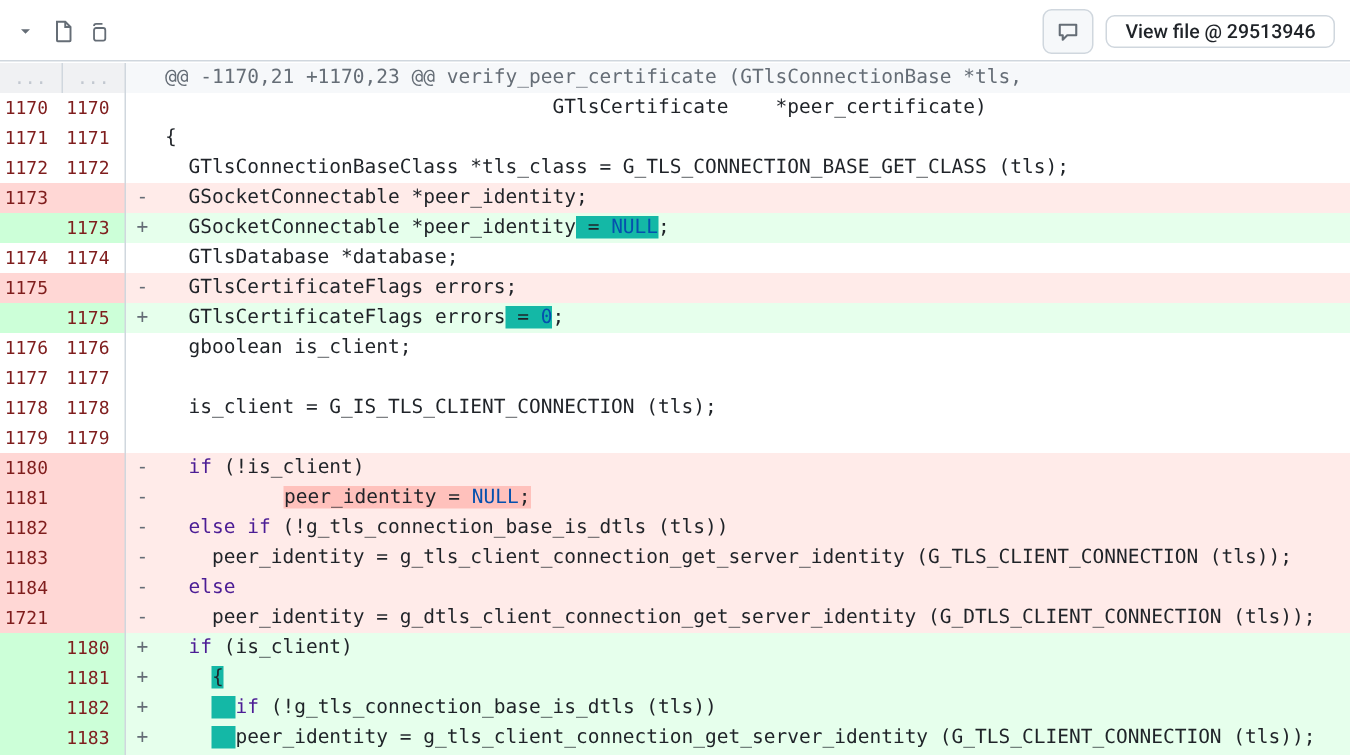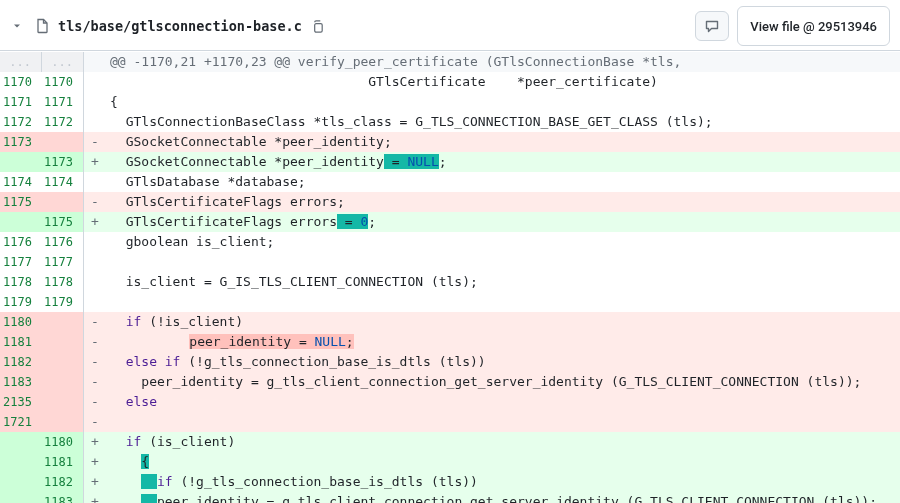--- a/index.html
+++ b/index.html
@@ -5,24 +5,24 @@
   * { box-sizing: border-box; margin: 0; padding: 0; }
   body { font-family: -apple-system, BlinkMacSystemFont, "Segoe UI", Roboto, sans-serif; font-size: 13px; color: #1f2328; background: #fff; }
   .file-header { display: flex; align-items: center; justify-content: space-between; padding: 6px 10px 4px 8px; border-bottom: 1px solid #d0d7de; background: #fff; }
   .file-left { display: flex; align-items: center; gap: 8px; }
   .chev { display: inline-flex; align-items: center; justify-content: center; width: 18px; height: 18px; cursor: pointer; color: #656d76; }
   .file-icon { display: inline-flex; color: #656d76; }
   .file-path { font-family: ui-monospace, SFMono-Regular, Menlo, Consolas, monospace; font-size: 13.5px; color: #1f2328; font-weight: 600; }
   .copy-icon { display: inline-flex; color: #656d76; cursor: pointer; }
   .file-right { display: flex; align-items: center; gap: 8px; }
   .icon-btn { display: inline-flex; align-items: center; justify-content: center; width: 34px; height: 30px; border: 1px solid #d0d7de; border-radius: 6px; background: #f6f8fa; cursor: pointer; color: #656d76; }
-  .view-btn { display: inline-flex; align-items: center; height: 40px; padding: 0 12px; border: 1px solid #d0d7de; border-radius: 6px; background: #fff; cursor: pointer; font-size: 13px; color: #1f2328; font-weight: 500; }
+  .view-btn { display: inline-flex; align-items: center; height: 22px; padding: 0 12px; border: 1px solid #d0d7de; border-radius: 6px; background: #fff; cursor: pointer; font-size: 13px; color: #1f2328; font-weight: 500; }
   .diff-table { width: 100%; font-family: ui-monospace, SFMono-Regular, Menlo, Consolas, monospace; font-size: 13px; line-height: 20px; }
   .diff-row { display: flex; }
-  .num { width: 42px; text-align: right; padding: 0 10px 0 0; color: #15803d; border-right: 1px solid #eee; user-select: none; font-size: 12px; }
+  .num { width: 42px; text-align: right; padding: 0 10px 0 0; color: #7f1d1d; border-right: 1px solid #eee; user-select: none; font-size: 12px; }
   .num-a { border-right: none; }
   .num-b { border-right: 1px solid #d0d7de; }
   .marker { width: 22px; text-align: center; color: #656d76; user-select: none; }
   .code { flex: 1; white-space: pre; padding-left: 4px; overflow: hidden; }
   .hunk { background: #f6f8fa; color: #656d76; }
   .hunk .num { background: #f0f1f3; color: #c2c8d0; border-right: 1px solid #d0d7de; }
   .hunk .marker { background: #f6f8fa; }
   .ctx .num { background: #fff; }
   .del { background: #ffebe9; }
   .del .num { background: #ffd7d5; }
@@ -46,21 +46,20 @@
       <svg width="12" height="12" viewBox="0 0 16 16">
           <path fill="currentColor" d="M4 6l4 4 4-4z"></path>
         </svg>
     </span>
     <span class="file-icon">
       <svg width="16" height="16" viewBox="0 0 16 16">
           <path fill="none" stroke="currentColor" stroke-width="1.3" d="M4 1.5h5.5L13 5v9a.5.5 0 0 1-.5.5h-8A.5.5 0 0 1 4 14V1.5Z"></path>
           <path fill="none" stroke="currentColor" stroke-width="1.3" d="M9.5 1.5V5H13"></path>
         </svg>
     </span>
-    <span class="file-path">tls/base/gtlsconnection-base.c</span>
     <span class="copy-icon">
       <svg width="15" height="15" viewBox="0 0 16 16">
           <rect x="5" y="5" width="8" height="9" rx="1.5" fill="none" stroke="currentColor" stroke-width="1.3"></rect>
           <path d="M5 3.5A1.5 1.5 0 0 1 6.5 2H11" fill="none" stroke="currentColor" stroke-width="1.3"></path>
         </svg>
     </span>
   </div>
   <div class="file-right">
     <span class="icon-btn">
       <svg width="16" height="16" viewBox="0 0 16 16">
@@ -168,29 +167,30 @@
       <div class="marker">-</div>
       <div class="code">  <span class="k-red">else</span> <span class="k-red">if</span> (!g_tls_connection_base_is_dtls (tls))</div>
     </div>
     <div class="diff-row del">
       <div class="num num-a">1183</div>
       <div class="num num-b"></div>
       <div class="marker">-</div>
       <div class="code">    peer_identity = g_tls_client_connection_get_server_identity (G_TLS_CLIENT_CONNECTION (tls));</div>
     </div>
     <div class="diff-row del">
-      <div class="num num-a">2135</div>
+      <div class="num num-a">1184</div>
       <div class="num num-b"></div>
       <div class="marker">-</div>
       <div class="code">  <span class="k-red">else</span></div>
     </div>
     <div class="diff-row del">
       <div class="num num-a">1721</div>
       <div class="num num-b"></div>
       <div class="marker">-</div>
+      <div class="code">    peer_identity = g_dtls_client_connection_get_server_identity (G_DTLS_CLIENT_CONNECTION (tls));</div>
     </div>
     <div class="diff-row add">
       <div class="num num-a"></div>
       <div class="num num-b">1180</div>
       <div class="marker">+</div>
       <div class="code">  <span class="k-red">if</span> (is_client)</div>
     </div>
     <div class="diff-row add">
       <div class="num num-a"></div>
       <div class="num num-b">1181</div>

